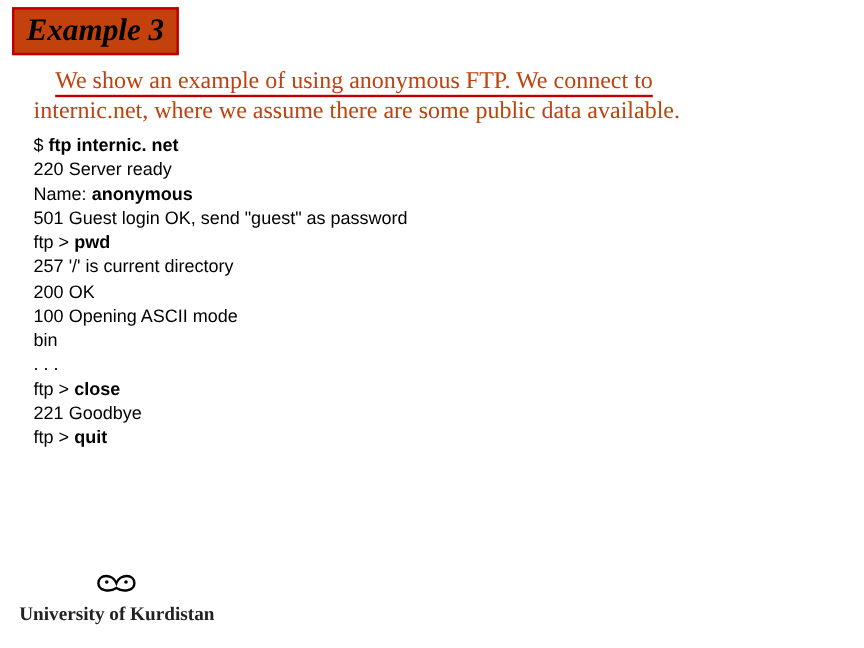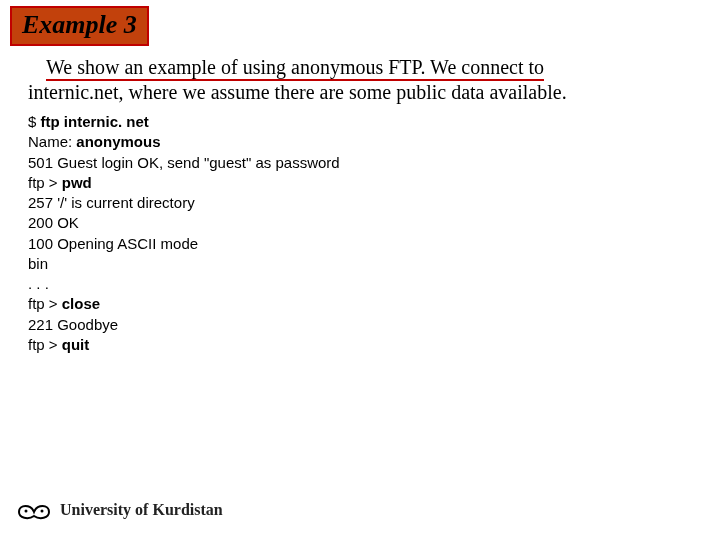--- a/index.html
+++ b/index.html
@@ -25,21 +25,21 @@
     font-weight: bold;
     font-size: 26px;
     color: #000;
   }
   .body-text {
     position: absolute;
     top: 55px;
     left: 28px;
     right: 20px;
     font-size: 20px;
-    color: #000000;
+    color: #c2410c;
     line-height: 1.25;
   }
   .line1 {
     border-bottom: 2px solid #c00000;
     display: inline;
     padding-bottom: 1px;
     text-indent: 18px;
   }
   .indent {
     display: inline-block;
@@ -55,20 +55,21 @@
     line-height: 1.35;
   }
   .bold { font-weight: bold; margin-top: 12px; }
   .footer {
     position: absolute;
     left: 16px;
     bottom: 18px;
     display: flex;
     align-items: center;
     gap: 8px;
+    flex-direction: column;
   }
   .footer-text {
     font-family: "Times New Roman", Times, serif;
     font-weight: bold;
     font-size: 16px;
     color: #222;
   }
   .logo svg { display: block; }
 </style>
 </head>
@@ -78,20 +79,21 @@
   <span class="example-title">Example 3</span>
 </div>
 
 <div class="body-text">
   <span class="indent"></span><span class="line1">We show an example of using anonymous FTP. We connect to</span><br>
   <span>internic.net, where we assume there are some public data available.</span>
 </div>
 
 <div class="terminal">
   <div><span>$ </span><span class="bold">ftp internic. net</span></div>
+  <div>220 Server ready</div>
   <div><span>Name: </span><span class="bold">anonymous</span></div>
   <div>501 Guest login OK, send "guest" as password</div>
   <div><span>ftp &gt; </span><span class="bold">pwd</span></div>
   <div>257 '/' is current directory</div>
   <div>200 OK</div>
   <div>100 Opening ASCII mode</div>
   <div>bin</div>
   <div>. . .</div>
   <div><span>ftp &gt; </span><span class="bold">close</span></div>
   <div>221 Goodbye</div>

